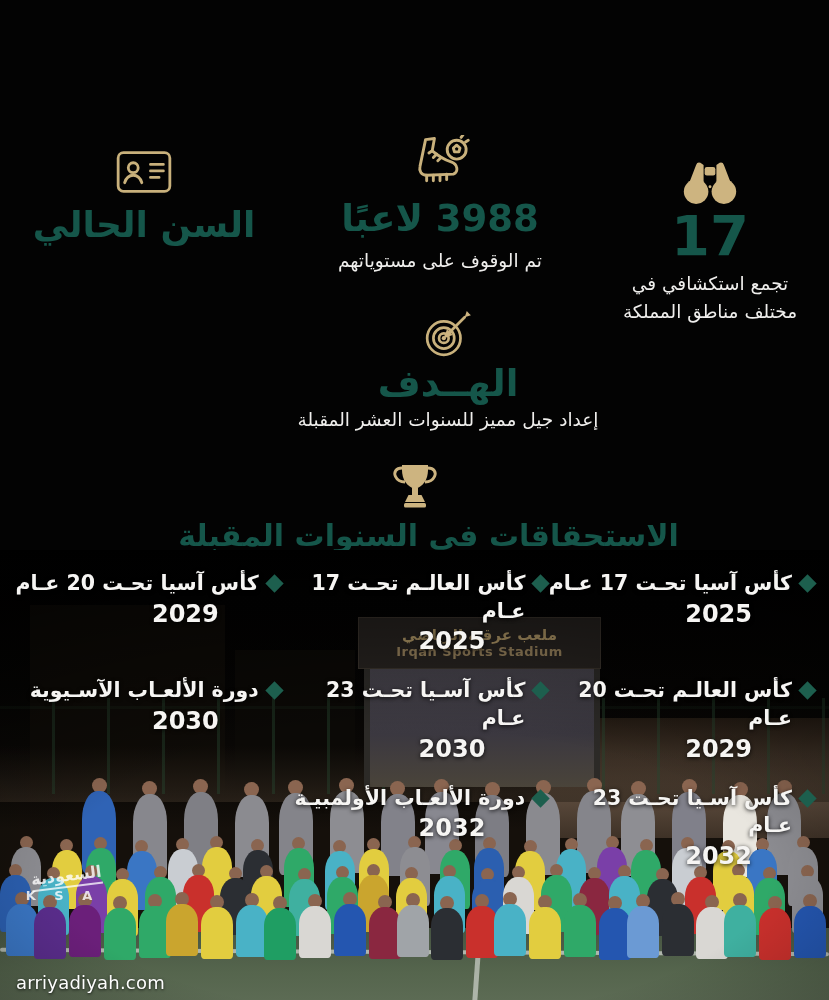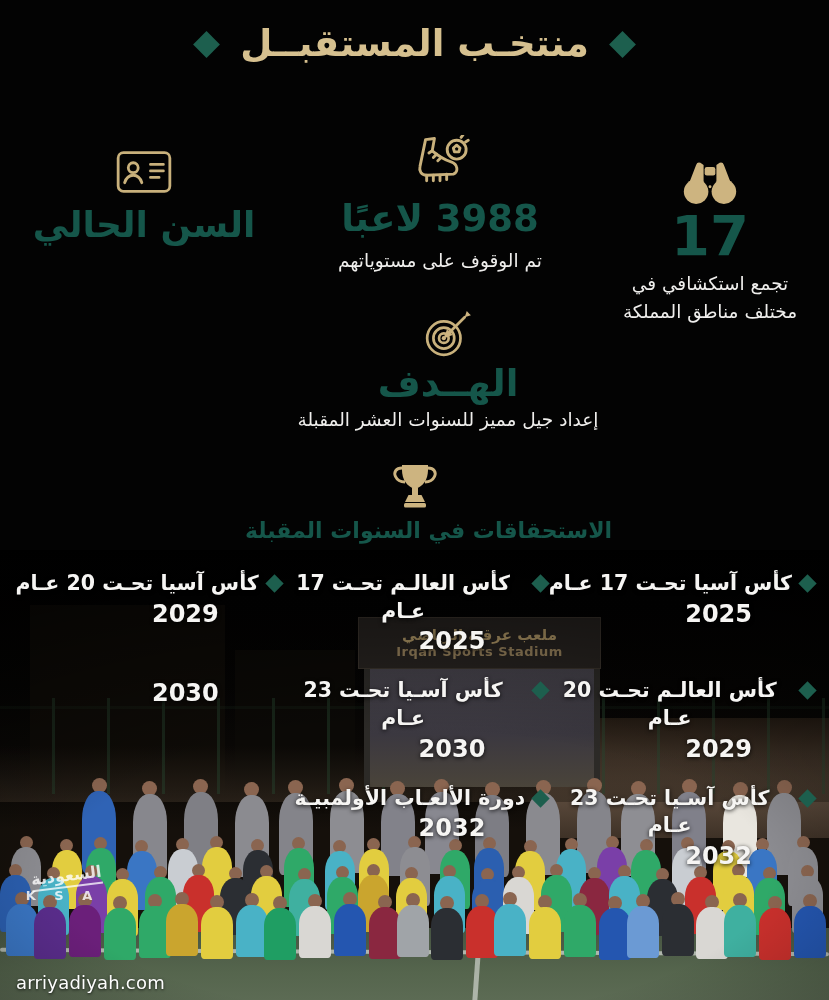--- a/index.html
+++ b/index.html
@@ -35,36 +35,35 @@
   #stat-age{top:137px;left:15px;width:258px;}
   #stat-age .stat-value{font-size:36px;line-height:1.2;margin-top:8px;}
   
   #goal{top:308px;left:248px;width:400px;text-align:center;}
   #goal .icon-wrap{height:52px;display:flex;align-items:flex-end;justify-content:center;}
   .goal-title{color:#15564a;font-size:37px;font-weight:bold;margin-top:2px;}
   .goal-caption{color:#efeeec;font-size:18.5px;margin-top:4px;}
   
   #entitle-head{top:464px;left:0;width:100%;text-align:center;}
   #entitle-head .icon-wrap{height:48px;display:flex;align-items:flex-end;justify-content:center;}
-  .entitle-title{color:#15564a;font-size:22px;font-weight:bold;margin-top:6px;margin-left:28px;}
+  .entitle-title{color:#15564a;font-size:30px;font-weight:bold;margin-top:6px;margin-left:28px;}
   
   #tournament-grid{
     top:570px;left:14px;width:800px;
     display:flex;flex-wrap:wrap;z-index:5;
   }
   .t-item{width:33.33%;margin-bottom:22px;direction:rtl;text-align:right;}
   .t-label{display:flex;align-items:flex-start;justify-content:flex-start;gap:9px;}
   .bullet{
     width:13px;height:13px;background:#1d5f4e;transform:rotate(45deg);
     flex:0 0 auto;margin-top:7px;
   }
   .t-text{
     color:#f6f5f3;font-size:20.5px;font-weight:bold;line-height:1.35;
     text-shadow:0 1px 4px rgba(0,0,0,.85);
-    text-align:center;
   }
   .t-year{
     color:#f6f5f3;font-size:24px;font-weight:bold;margin-top:2px;
     text-align:right;margin-right:62px;text-shadow:0 1px 4px rgba(0,0,0,.85);
   }
   
   #photo{top:550px;left:0;width:829px;height:450px;overflow:hidden;z-index:1;}
   .ph-bg{position:absolute;inset:0;background:linear-gradient(#000 0%,#050403 30%,#0d0a07 55%,#15100b 62%);}
   .bldg{position:absolute;background:#0e0b07;}
   .wall-right{
@@ -499,25 +498,20 @@
           <div class="torso" style="background: rgb(201, 48, 44);"></div>
         </div>
         <div class="figure" style="left: 794px; top: 344px; width: 32px; height: 64px;">
           <div class="head" style="width: 14px; height: 14px; background: rgb(138, 101, 80);"></div>
           <div class="torso" style="background: rgb(36, 86, 176);"></div>
         </div>
       </div>
     <div class="vignette"></div>
   </div>
 
-  <div class="abs title-row">
-    <span class="diamond"></span>
-    <span class="main-title">منتخـب المستقبــل</span>
-    <span class="diamond"></span>
-  </div>
 
   <div id="stat-scout" class="abs stat">
     <div class="icon-wrap">
       <svg width="62" height="48" viewBox="0 0 58 44">
         <path class="gold-fill" d="M8 27 L16 6 Q17 3 20 4 L23 6 V27 Z"></path>
         <path class="gold-fill" d="M50 27 L42 6 Q41 3 38 4 L35 6 V27 Z"></path>
         <rect class="gold-fill" x="24" y="8" width="10" height="8" rx="2"></rect>
         <circle class="gold-fill" cx="16" cy="31" r="11.5"></circle>
         <circle class="gold-fill" cx="42" cy="31" r="11.5"></circle>
         <circle cx="29" cy="26.5" r="2.3" fill="#030303"></circle>
@@ -616,20 +610,24 @@
         <div class="t-year">2029</div>
       </div>
       <div class="t-item">
         <div class="t-label">
           <span class="bullet"></span>
           <span class="t-text">كأس آسـيا تحـت 23 عـام</span>
         </div>
         <div class="t-year">2030</div>
       </div>
       <div class="t-item">
+        <div class="t-label">
+          <span class="bullet"></span>
+          <span class="t-text">دورة الألعـاب الآسـيوية</span>
+        </div>
         <div class="t-year">2030</div>
       </div>
       <div class="t-item">
         <div class="t-label">
           <span class="bullet"></span>
           <span class="t-text">كأس آسـيا تحـت 23 عـام</span>
         </div>
         <div class="t-year">2032</div>
       </div>
       <div class="t-item">

